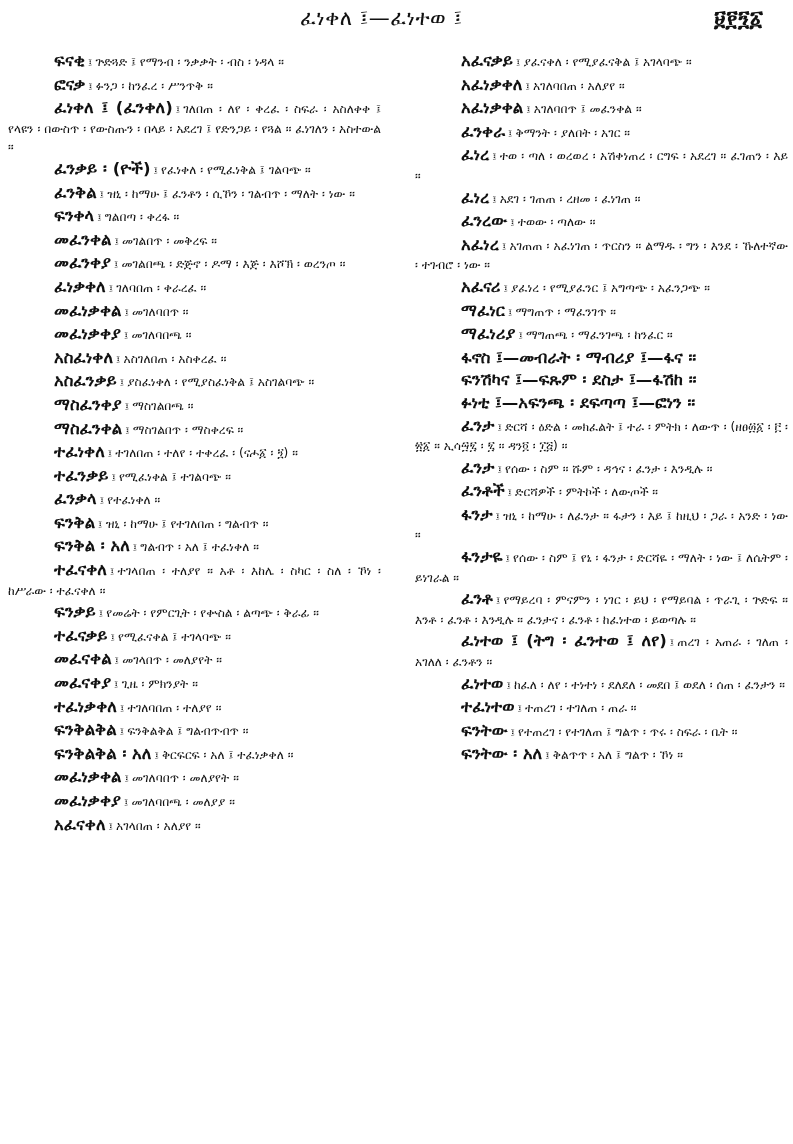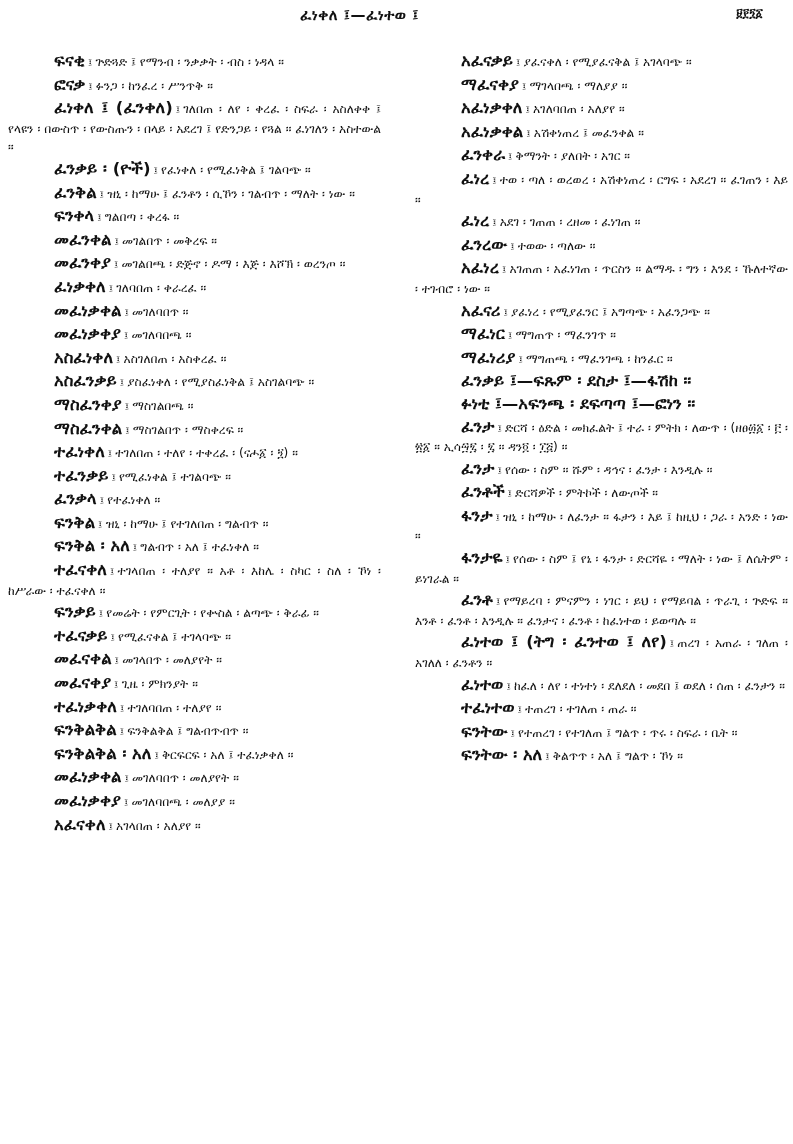--- a/index.html
+++ b/index.html
@@ -5,25 +5,25 @@
   html, body { margin: 0; padding: 0; background: #ffffff; }
   body {
     width: 793px; height: 1144px; overflow: hidden; position: relative;
     font-family: "DejaVu Sans", sans-serif; color: #111;
   }
   .header {
     position: absolute; top: 0; left: 0; width: 793px; height: 40px;
   }
   .running-head {
     position: absolute; left: 300px; top: 6px;
-    font-size: 15px; font-weight: bold; letter-spacing: 0.5px;
+    font-size: 21px; font-weight: normal; letter-spacing: 0.5px;
   }
   .page-number {
     position: absolute; right: 30px; top: 6px;
-    font-size: 12px; font-weight: bold;
+    font-size: 22px; font-weight: bold;
   }
   .columns {
     position: absolute; top: 52px; left: 8px; width: 780px; height: 1090px;
     display: flex; gap: 34px;
   }
   .column { flex: 1; overflow: hidden; }
   .entry {
     font-size: 12.2px; line-height: 18.6px; margin: 0 0 3px 0;
     text-indent: 46px; text-align: justify;
   }
@@ -67,32 +67,32 @@
       <p class="entry"><span class="hw">መፈናቀያ</span><span class="sep">፤</span><span class="def">ጊዜ ፡ ምክንያት ።</span></p>
       <p class="entry"><span class="hw">ተፈነቃቀለ</span><span class="sep">፤</span><span class="def">ተገለባበጠ ፡ ተለያየ ።</span></p>
       <p class="entry"><span class="hw">ፍንቅልቅል</span><span class="sep">፤</span><span class="def">ፍንቅልቅል ፤ ግልብጥብጥ ።</span></p>
       <p class="entry"><span class="hw">ፍንቅልቅል ፡ አለ</span><span class="sep">፤</span><span class="def">ቅርፍርፍ ፡ አለ ፤ ተፈነቃቀለ ።</span></p>
       <p class="entry"><span class="hw">መፈነቃቀል</span><span class="sep">፤</span><span class="def">መገለባበጥ ፡ መለያየት ።</span></p>
       <p class="entry"><span class="hw">መፈነቃቀያ</span><span class="sep">፤</span><span class="def">መገለባበጫ ፡ መለያያ ።</span></p>
       <p class="entry"><span class="hw">አፈናቀለ</span><span class="sep">፤</span><span class="def">አገላበጠ ፡ አለያየ ።</span></p>
     </div>
   <div class="column" id="right-col">
       <p class="entry"><span class="hw">አፈናቃይ</span><span class="sep">፤</span><span class="def">ያፈናቀለ ፡ የሚያፈናቅል ፤ አገላባጭ ።</span></p>
-      <p class="entry"><span class="hw">ማፈናቀያ</span><span class="sep">፤</span><span class="def">ማገላበጫ ፡ ማለያያ ።</span></p>
       <p class="entry"><span class="hw">አፈነቃቀለ</span><span class="sep">፤</span><span class="def">አገለባበጠ ፡ አለያየ ።</span></p>
-      <p class="entry"><span class="hw">አፈነቃቀል</span><span class="sep">፤</span><span class="def">አሽቀነጠረ ፤ መፈንቀል ።</span></p>
+      <p class="entry"><span class="hw">አፈነቃቀል</span><span class="sep">፤</span><span class="def">አገለባበጥ ፤ መፈንቀል ።</span></p>
       <p class="entry"><span class="hw">ፈንቀራ</span><span class="sep">፤</span><span class="def">ቅማንት ፡ ያለበት ፡ አገር ።</span></p>
       <p class="entry"><span class="hw">ፈነረ</span><span class="sep">፤</span><span class="def">ተወ ፡ ጣለ ፡ ወረወረ ፡ አሽቀነጠረ ፡ ርግፍ ፡ አደረገ ። ፈገጠን ፡ እይ ።</span></p>
       <p class="entry"><span class="hw">ፈነረ</span><span class="sep">፤</span><span class="def">አደገ ፡ ገጠጠ ፡ ረዘመ ፡ ፈነገጠ ።</span></p>
       <p class="entry"><span class="hw">ፈንረው</span><span class="sep">፤</span><span class="def">ተወው ፡ ጣለው ።</span></p>
       <p class="entry"><span class="hw">አፈነረ</span><span class="sep">፤</span><span class="def">አገጠጠ ፡ አፈነገጠ ፡ ጥርስን ። ልማዱ ፡ ግን ፡ እንደ ፡ ኹለተኛው ፡ ተገብሮ ፡ ነው ።</span></p>
       <p class="entry"><span class="hw">አፈናሪ</span><span class="sep">፤</span><span class="def">ያፈነረ ፡ የሚያፈንር ፤ አግጣጭ ፡ አፈንጋጭ ።</span></p>
       <p class="entry"><span class="hw">ማፈነር</span><span class="sep">፤</span><span class="def">ማግጠጥ ፡ ማፈንገጥ ።</span></p>
       <p class="entry"><span class="hw">ማፈነሪያ</span><span class="sep">፤</span><span class="def">ማግጠጫ ፡ ማፈንገጫ ፡ ከንፈር ።</span></p>
-      <p class="entry"><span class="hw">ፈንቃይ ፤—ፍጹም ፡ ደስታ ፤—ፋሽከ ።</span></p>
+      <p class="entry"><span class="hw">ፋኖስ ፤—መብራት ፡ ማብሪያ ፤—ፋና ።</span></p>
+      <p class="entry"><span class="hw">ፍንሽካና ፤—ፍጹም ፡ ደስታ ፤—ፋሽከ ።</span></p>
       <p class="entry"><span class="hw">ፉነቲ ፤—አፍንጫ ፡ ደፍጣጣ ፤—ፎነን ።</span></p>
       <p class="entry"><span class="hw">ፈንታ</span><span class="sep">፤</span><span class="def">ድርሻ ፡ ዕድል ፡ መክፈልት ፤ ተራ ፡ ምትክ ፡ ለውጥ ፡ (ዘፀ፴፩ ፡ ፫ ፡ ፳፩ ። ኢሳ፵፯ ፡ ፯ ። ዳን፬ ፡ ፲፭) ።</span></p>
       <p class="entry"><span class="hw">ፈንታ</span><span class="sep">፤</span><span class="def">የሰው ፡ ስም ። ሹም ፡ ዳኅና ፡ ፈንታ ፡ እንዲሉ ።</span></p>
       <p class="entry"><span class="hw">ፈንቶች</span><span class="sep">፤</span><span class="def">ድርሻዎች ፡ ምትኮች ፡ ለውጦች ።</span></p>
       <p class="entry"><span class="hw">ፋንታ</span><span class="sep">፤</span><span class="def">ዝኒ ፡ ከማሁ ፡ ለፈንታ ። ፋታን ፡ እይ ፤ ከዚህ ፡ ጋራ ፡ አንድ ፡ ነው ።</span></p>
       <p class="entry"><span class="hw">ፋንታዬ</span><span class="sep">፤</span><span class="def">የሰው ፡ ስም ፤ የኔ ፡ ፋንታ ፡ ድርሻዬ ፡ ማለት ፡ ነው ፤ ለሴትም ፡ ይነገራል ።</span></p>
       <p class="entry"><span class="hw">ፈንቶ</span><span class="sep">፤</span><span class="def">የማይረባ ፡ ምናምን ፡ ነገር ፡ ይህ ፡ የማይባል ፡ ጥራጊ ፡ ጕድፍ ። እንቶ ፡ ፈንቶ ፡ እንዲሉ ። ፈንታና ፡ ፈንቶ ፡ ከፈነተወ ፡ ይወጣሉ ።</span></p>
       <p class="entry"><span class="hw">ፈነተወ ፤ (ትግ ፡ ፈንተወ ፤ ለየ)</span><span class="sep">፤</span><span class="def">ጠረገ ፡ አጠራ ፡ ገለጠ ፡ አገለለ ፡ ፈንቶን ።</span></p>
       <p class="entry"><span class="hw">ፈነተወ</span><span class="sep">፤</span><span class="def">ከፈለ ፡ ለየ ፡ ተነተነ ፡ ደለደለ ፡ መደበ ፤ ወደለ ፡ ሰጠ ፡ ፈንታን ።</span></p>
       <p class="entry"><span class="hw">ተፈነተወ</span><span class="sep">፤</span><span class="def">ተጠረገ ፡ ተገለጠ ፡ ጠራ ።</span></p>

